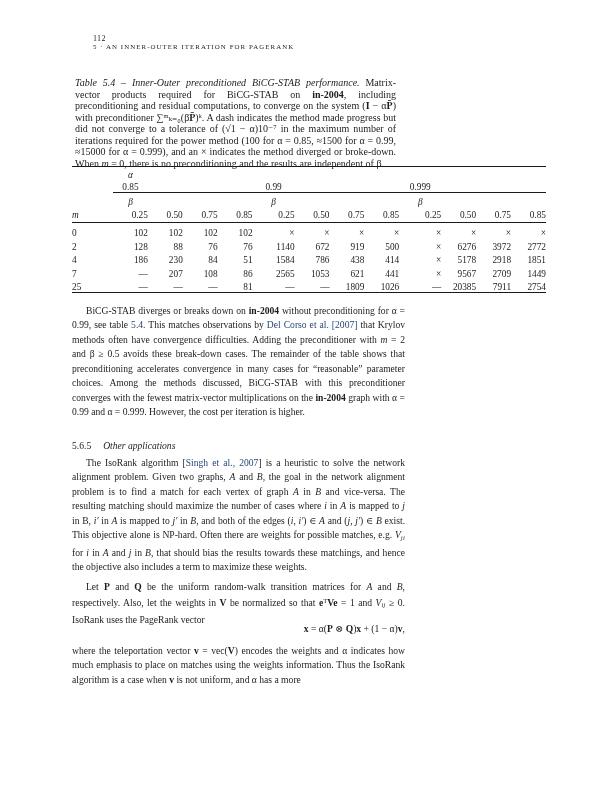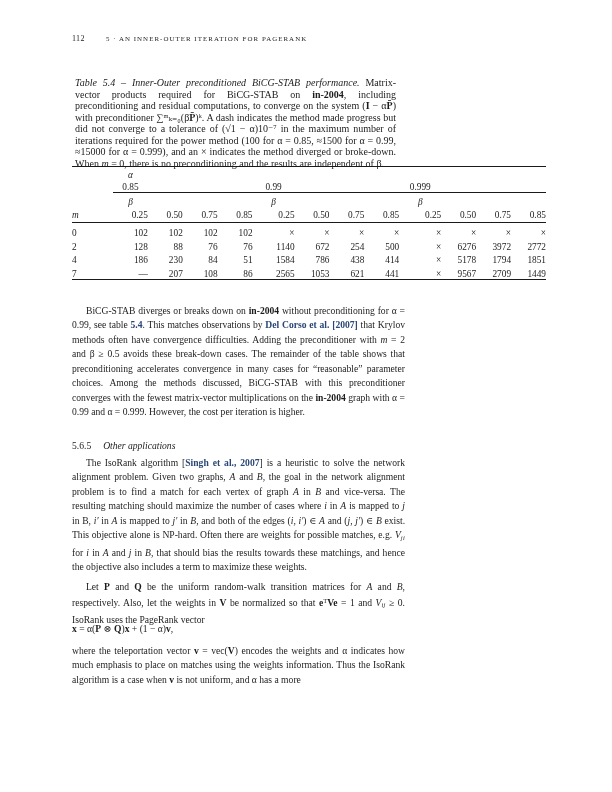--- a/index.html
+++ b/index.html
@@ -3,34 +3,34 @@
 <meta charset="utf-8">
 <style>
   html,body { margin:0; padding:0; background:#ffffff; }
   body {
     width:612px; height:792px; position:relative; overflow:hidden;
     font-family:"Liberation Serif","DejaVu Serif","DejaVu Sans",serif;
     color:#1c1c1c;
   }
 
   
-  .page-header { position:absolute; top:34px; left:72px; width:468px; display:flex; align-items:baseline; }
+  .page-header { position:absolute; top:34px; left:72px; width:468px; display:flex; align-items:baseline;flex-direction:column; }
   .page-num { font-size:8px; letter-spacing:0.4px; }
   .chapter-title { margin-left:21px; font-size:6.9px; letter-spacing:1.05px; }
 
   
   .caption {
     position:absolute; top:77px; left:75px; width:321px;
     font-size:10px; line-height:11.55px; text-align:justify;
   }
 
   
   .seg-italic { font-style:italic; }
   .seg-bold   { font-weight:700; }
-  .seg-link   { color:#2a4777;font-weight:bold; }
+  .seg-link   { color:#2a4777; }
   .seg-cal    { font-style:italic; }
   .seg-sub    { font-size:0.68em; vertical-align:-0.28em; font-style:italic; letter-spacing:0.3px; }
   .seg-sup    { font-size:0.68em; vertical-align:0.4em; }
 
   
   .perf-table {
     position:absolute; top:166px; left:72px; width:474px;
     border-collapse:collapse; table-layout:fixed;
     font-size:9.3px;
     border-top:1.4px solid #1a1a1a;
@@ -55,21 +55,21 @@
     font-size:9.6px; line-height:14.45px; text-align:justify;
   }
   .indent { text-indent:14px; }
   #para-1 { top:304px; }
   .section-heading { position:absolute; top:440px; left:72px; font-size:9.6px; }
   .section-title { font-style:italic; margin-left:12px;margin-top:41px; }
   #para-2 { top:456px; }
   #para-3 { top:580px; }
   .equation {
     position:absolute; top:623px; left:72px; width:333px;
-    font-size:9.6px; text-align:left;
+    font-size:9.6px; text-align:right;
   }
   #para-4 { top:644px; }
 </style>
 </head>
 <body>
 
 <div class="page-header">
   <span class="page-num">112</span>
   <span class="chapter-title">5 · AN INNER-OUTER ITERATION FOR PAGERANK</span>
 </div>
@@ -161,57 +161,72 @@
         <td class="num">×</td>
       </tr>
       <tr>
         <td class="mcol">2</td>
         <td class="num">128</td>
         <td class="num">88</td>
         <td class="num">76</td>
         <td class="num">76</td>
         <td class="num">1140</td>
         <td class="num">672</td>
-        <td class="num">254</td>
+        <td class="num">919</td>
         <td class="num">500</td>
         <td class="num">×</td>
         <td class="num">6276</td>
         <td class="num">3972</td>
         <td class="num">2772</td>
       </tr>
       <tr>
         <td class="mcol">4</td>
         <td class="num">186</td>
         <td class="num">230</td>
         <td class="num">84</td>
         <td class="num">51</td>
         <td class="num">1584</td>
         <td class="num">786</td>
         <td class="num">438</td>
         <td class="num">414</td>
         <td class="num">×</td>
         <td class="num">5178</td>
-        <td class="num">1794</td>
+        <td class="num">2918</td>
         <td class="num">1851</td>
       </tr>
       <tr>
         <td class="mcol">7</td>
         <td class="num">—</td>
         <td class="num">207</td>
         <td class="num">108</td>
         <td class="num">86</td>
         <td class="num">2565</td>
         <td class="num">1053</td>
         <td class="num">621</td>
         <td class="num">441</td>
         <td class="num">×</td>
         <td class="num">9567</td>
         <td class="num">2709</td>
         <td class="num">1449</td>
       </tr>
+      <tr>
+        <td class="mcol">25</td>
+        <td class="num">—</td>
+        <td class="num">—</td>
+        <td class="num">—</td>
+        <td class="num">81</td>
+        <td class="num">—</td>
+        <td class="num">—</td>
+        <td class="num">1809</td>
+        <td class="num">1026</td>
+        <td class="num">—</td>
+        <td class="num">20385</td>
+        <td class="num">7911</td>
+        <td class="num">2754</td>
+      </tr>
     </tbody>
 </table>
 
 <div id="para-1" class="para indent"><span>BiCG-STAB diverges or breaks down on </span><span class="seg-bold">in-2004</span><span> without preconditioning for α = 0.99, see table </span><span class="seg-link">5.4</span><span>. This matches observations by </span><span class="seg-link">Del Corso et al. [2007]</span><span> that Krylov methods often have convergence difficulties. Adding the preconditioner with </span><span class="seg-italic">m</span><span> = 2 and β ≥ 0.5 avoids these break-down cases. The remainder of the table shows that preconditioning accelerates convergence in many cases for “reasonable” parameter choices. Among the methods discussed, BiCG-STAB with this preconditioner converges with the fewest matrix-vector multiplications on the </span><span class="seg-bold">in-2004</span><span> graph with α = 0.99 and α = 0.999. However, the cost per iteration is higher.</span></div>
 
 <div class="section-heading">
   <span>5.6.5</span><span class="section-title">Other applications</span>
 </div>
 
 <div id="para-2" class="para indent"><span>The IsoRank algorithm [</span><span class="seg-link">Singh et al., 2007</span><span>] is a heuristic to solve the network alignment problem. Given two graphs, </span><span class="seg-cal">A</span><span> and </span><span class="seg-cal">B</span><span>, the goal in the network alignment problem is to find a match for each vertex of graph </span><span class="seg-cal">A</span><span> in </span><span class="seg-cal">B</span><span> and vice-versa. The resulting matching should maximize the number of cases where </span><span class="seg-italic">i</span><span> in </span><span class="seg-cal">A</span><span> is mapped to </span><span class="seg-italic">j</span><span> in B, </span><span class="seg-italic">i′</span><span> in </span><span class="seg-cal">A</span><span> is mapped to </span><span class="seg-italic">j′</span><span> in </span><span class="seg-cal">B</span><span>, and both of the edges (</span><span class="seg-italic">i</span><span>, </span><span class="seg-italic">i′</span><span>) ∈ </span><span class="seg-cal">A</span><span> and (</span><span class="seg-italic">j</span><span>, </span><span class="seg-italic">j′</span><span>) ∈ </span><span class="seg-cal">B</span><span> exist. This objective alone is NP-hard. Often there are weights for possible matches, e.g. </span><span class="seg-italic">V</span><span class="seg-sub">ji</span><span> for </span><span class="seg-italic">i</span><span> in </span><span class="seg-cal">A</span><span> and </span><span class="seg-italic">j</span><span> in </span><span class="seg-cal">B</span><span>, that should bias the results towards these matchings, and hence the objective also includes a term to maximize these weights.</span></div>

